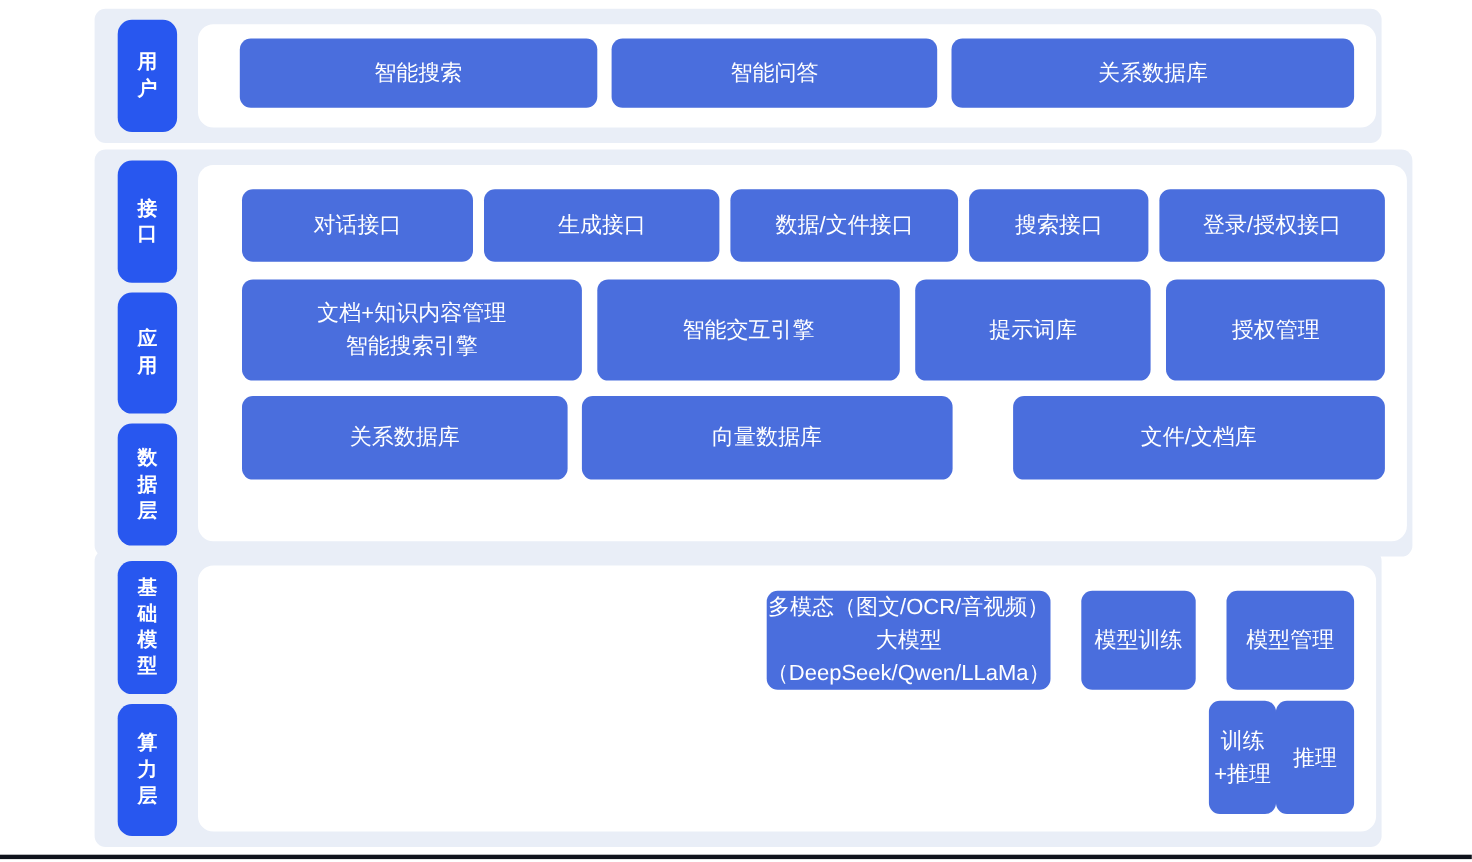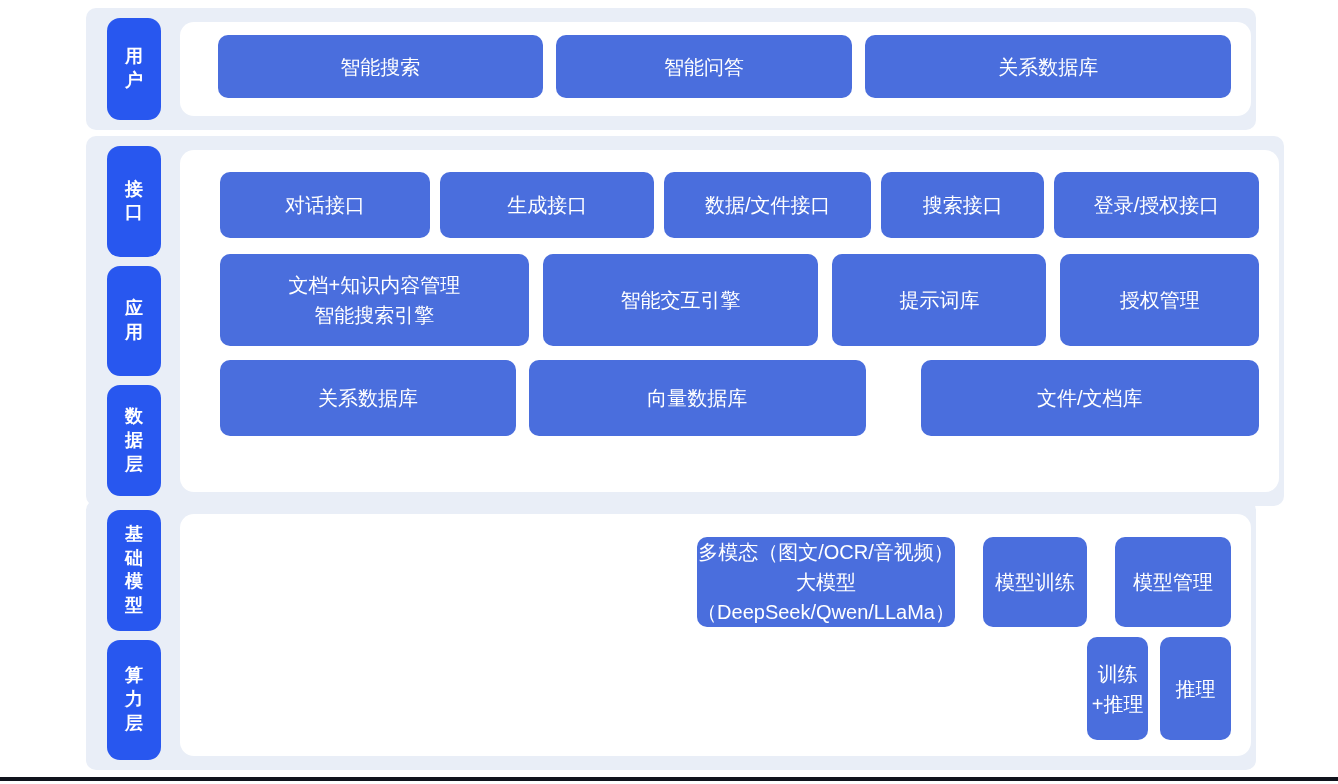--- a/index.html
+++ b/index.html
@@ -52,21 +52,21 @@
   
   #band-middle{top:136px;height:370px;padding-left:28px;}
   #band-middle .panel{padding:22px 20px 16px 40px;}
   #band-middle .row-api{height:66px;gap:10px;margin-bottom:16px;}
   #band-middle .row-app{height:92px;gap:14px;margin-bottom:14px;}
   #band-middle .row-data{height:76px;gap:13px;}
   
   #band-bottom{top:500px;height:270px;}
   #band-bottom .panel{padding:23px 20px 16px 39px;align-items:flex-end;}
   #band-bottom .row-model{height:90px;gap:28px;margin-bottom:10px;}
-  #band-bottom .row-compute{height:103px;gap:12px;}
+  #band-bottom .row-compute{height:103px;}
   .bottom-divider{
     position:absolute;left:0;top:777px;width:1338px;height:4px;
     background:var(--divider);
   }
 </style>
 </head>
 <body>
 
 <div class="band" id="band-user">
   <div class="labels-col">

